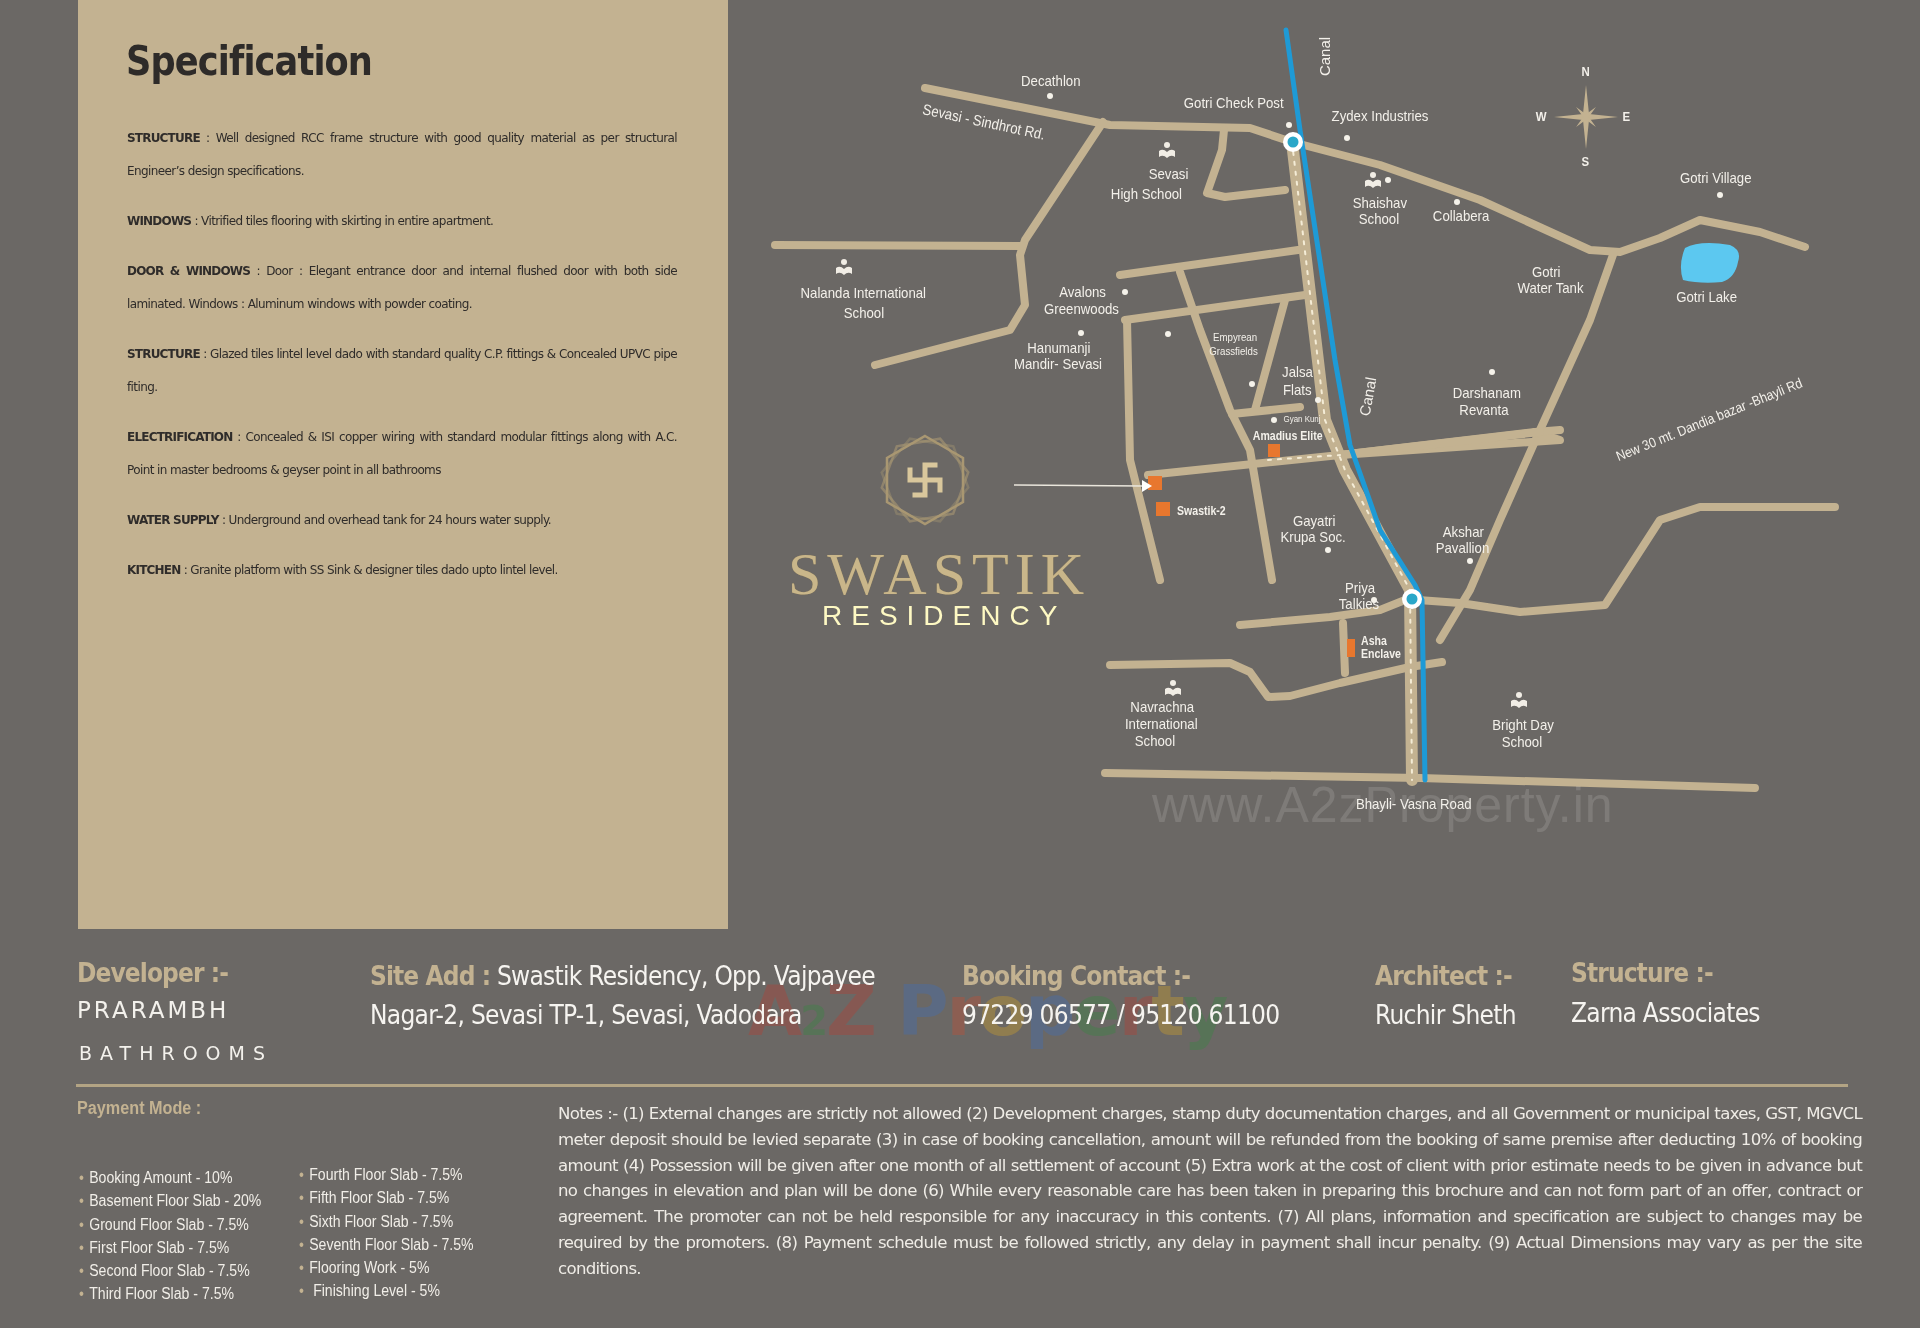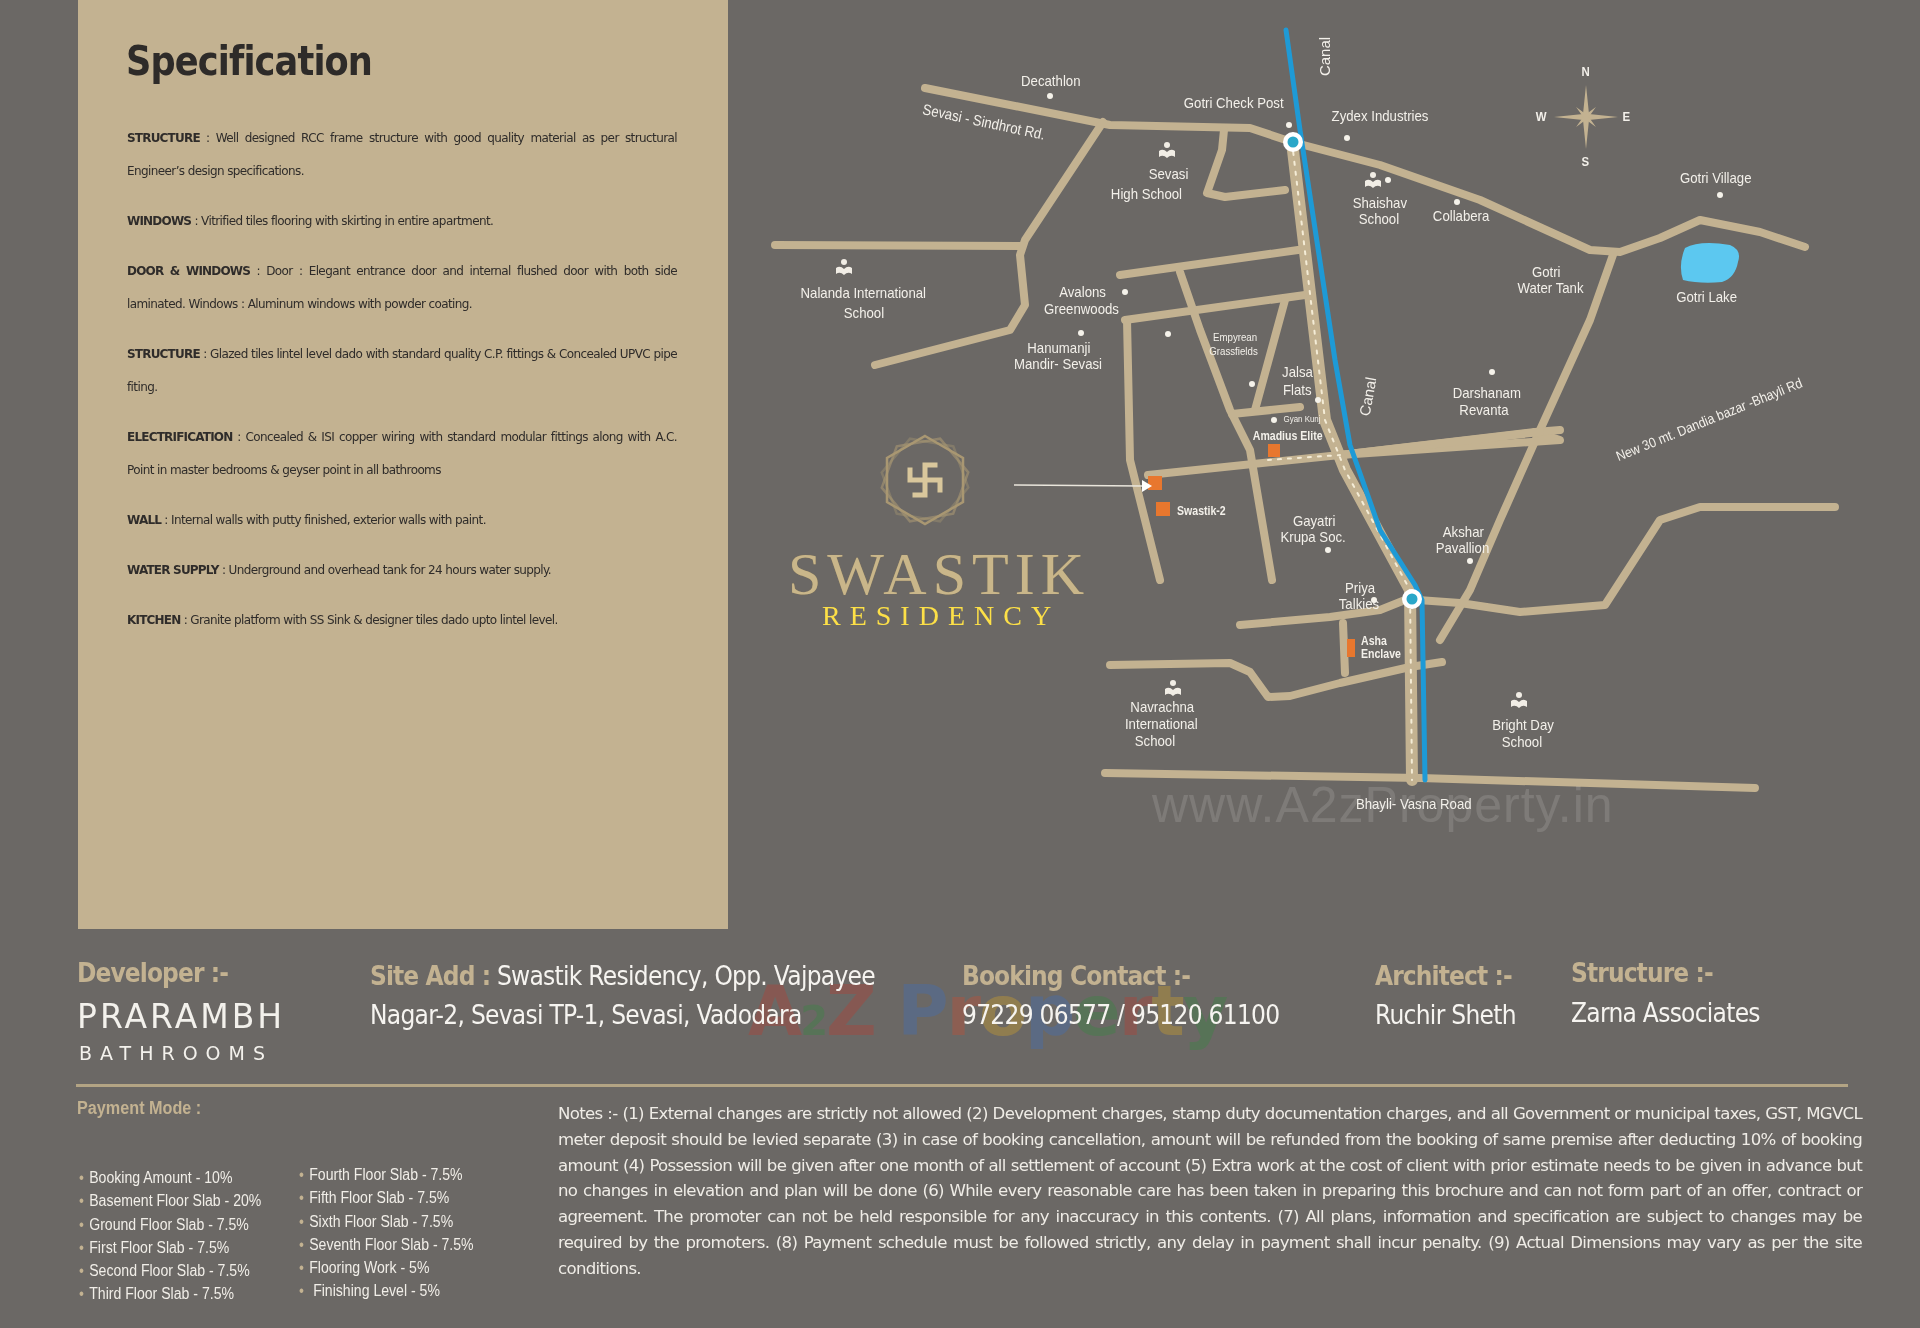--- a/index.html
+++ b/index.html
@@ -42,22 +42,22 @@
   .map-label.left { text-align: left; transform-origin: left; }
 
   .logo { position: absolute; left: 780px; top: 428px; width: 320px; height: 210px; }
   .logo-word {
     position: absolute; left: 788px; top: 540px;
     font-family: "Liberation Serif", serif; font-size: 60px; letter-spacing: 6px;
     color: #c9b68a; text-shadow: 0 0 1px #8a7a55;
   }
   .logo-sub {
     position: absolute; left: 822px; top: 600px;
-    font-family: Liberation Serif, serif; font-size: 28px; letter-spacing: 9px;
-    color: #fde047;
+    font-family: Liberation Sans, sans-serif; font-size: 28px; letter-spacing: 9px;
+    color: #fef9c3;
   }
 
   .watermark {
     position: absolute; left: 1152px; top: 776px;
     font-family: "Liberation Sans", sans-serif; font-size: 50px; color: rgba(255,255,255,0.13);
     letter-spacing: 1px;
   }
   .watermark2 {
     position: absolute; left: 748px; top: 970px;
     font-family: "DejaVu Sans", sans-serif; font-weight: bold; font-size: 70px; opacity: 0.32;
@@ -70,21 +70,21 @@
     font-size: 26px; color: #c3b291; letter-spacing: -1px;
     transform: scaleX(0.9); transform-origin: left;
   }
   .info-value {
     position: absolute; font-family: "DejaVu Sans", sans-serif;
     font-size: 26px; color: #f6f4f0; letter-spacing: -0.8px;
     transform: scaleX(0.9); transform-origin: left; white-space: nowrap;
   }
   .dev-name {
     position: absolute; left: 77px; top: 997px;
-    font-family: "DejaVu Sans", sans-serif; font-size: 33px; letter-spacing: 3px; color: #f3f1ec;
+    font-family: "DejaVu Sans", sans-serif; font-size: 23px; letter-spacing: 3px; color: #f3f1ec;
   }
   .dev-sub {
     position: absolute; left: 79px; top: 1042px;
     font-family: "DejaVu Sans", sans-serif; font-size: 19px; letter-spacing: 8px; color: #f3f1ec;
   }
   .divider {
     position: absolute; left: 76px; top: 1084px; width: 1772px; height: 3px;
     background: #b3a484;
   }
 
@@ -110,21 +110,20 @@
 <body>
 
 <div class="spec-panel"></div>
 <div class="spec-title">Specification</div>
 <div class="spec-list">
   <p class="spec-item"><span class="lbl">STRUCTURE</span><span> : Well designed RCC frame structure with good quality material as per structural Engineer’s design specifications.</span></p>
   <p class="spec-item"><span class="lbl">WINDOWS</span><span> : Vitrified tiles flooring with skirting in entire apartment.</span></p>
   <p class="spec-item"><span class="lbl">DOOR &amp; WINDOWS</span><span> : Door : Elegant entrance door and internal flushed door with both side laminated. Windows :  Aluminum windows with powder coating.</span></p>
   <p class="spec-item"><span class="lbl">STRUCTURE</span><span> : Glazed tiles lintel level dado with standard quality C.P. fittings &amp; Concealed UPVC pipe fiting.</span></p>
   <p class="spec-item"><span class="lbl">ELECTRIFICATION</span><span> : Concealed &amp; ISI copper wiring with standard modular fittings along with A.C. Point in master bedrooms &amp; geyser point in all bathrooms</span></p>
-  <p class="spec-item"><span class="lbl">WALL</span><span> : Internal walls with putty finished, exterior walls with paint.</span></p>
   <p class="spec-item"><span class="lbl">WATER SUPPLY</span><span> : Underground and overhead tank for 24 hours water supply.</span></p>
   <p class="spec-item"><span class="lbl">KITCHEN</span><span> : Granite platform with SS Sink &amp; designer tiles dado upto lintel level.</span></p>
 </div>
 
 <div class="map">
   <svg width="1180" height="840" viewBox="740 0 1180 840">
     <g fill="none" stroke="#c3b291" stroke-width="8" stroke-linecap="round" stroke-linejoin="round">
 
       <path d="M925 88 L1110 125 L1250 128 L1292 142 L1380 165 L1480 200 L1590 250 L1620 252 L1660 238 L1700 220 L1760 232 L1805 247"></path>
 

